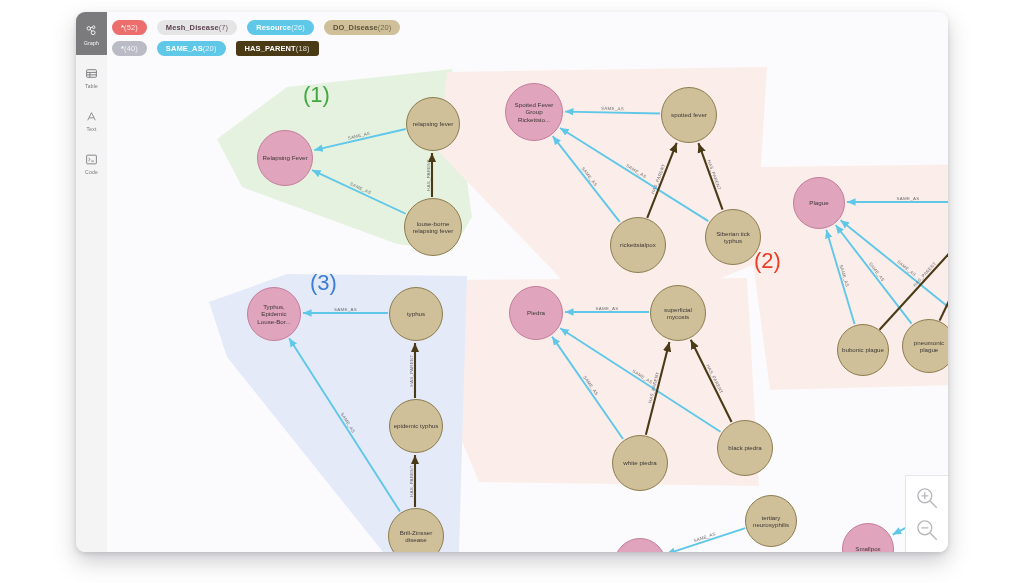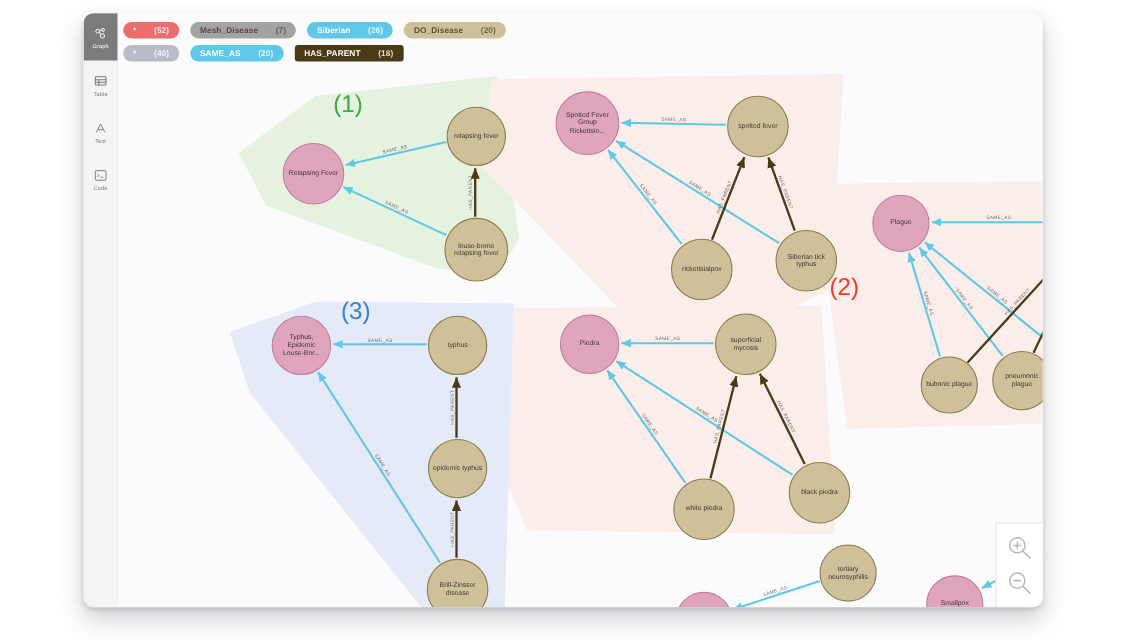--- a/index.html
+++ b/index.html
@@ -29,21 +29,21 @@
   
   #legend{
     position:absolute;left:36px;top:8px;width:810px;
     display:flex;flex-wrap:wrap;gap:6px 10px;align-content:flex-start;
   }
   .chip{
     height:15px;border-radius:8px;padding:0 9px;display:inline-flex;
     align-items:center;font-size:7.5px;font-weight:bold;color:#ffffff;
     white-space:nowrap;letter-spacing:.1px;cursor:pointer;
   }
-  .chip .cnt{font-weight:bold;opacity:.82;margin-left:16px;}
+  .chip .cnt{font-weight:normal;opacity:.82;}
   .chip.sq{border-radius:3px;}
   
   #canvas{
     position:absolute;left:31px;top:0;right:0;bottom:0;
     background:#fbfbfd;overflow:hidden;
   }
   #graph-svg{position:absolute;left:0;top:0;}
   .node{position:absolute;border-radius:50%;display:flex;align-items:center;
         justify-content:center;text-align:center;cursor:pointer;}
   .node span{
@@ -271,26 +271,26 @@
       </span>
     </div>
   </div>
 
   <div id="legend">
     <div style="display:flex;gap:10px;width:100%;">
         <div class="chip" style="background: rgb(237, 109, 109); color: rgb(255, 255, 255);">
           <span>*</span>
           <span class="cnt">(52)</span>
         </div>
-        <div class="chip" style="background: #a3a3a3; color: rgb(92, 66, 80); justify-content: flex-end;">
+        <div class="chip" style="background: #e5e5e5; color: rgb(92, 66, 80); justify-content: flex-end;">
           <span>Mesh_Disease</span>
           <span class="cnt">(7)</span>
         </div>
         <div class="chip" style="background: rgb(95, 199, 232); color: rgb(255, 255, 255);">
-          <span>Siberian</span>
+          <span>Resource</span>
           <span class="cnt">(26)</span>
         </div>
         <div class="chip" style="background: rgb(207, 192, 154); color: rgb(92, 82, 56);">
           <span>DO_Disease</span>
           <span class="cnt">(20)</span>
         </div>
       </div>
     <div style="display:flex;gap:10px;width:100%;">
         <div class="chip" style="background: rgb(185, 188, 196); color: rgb(255, 255, 255);">
           <span>*</span>

